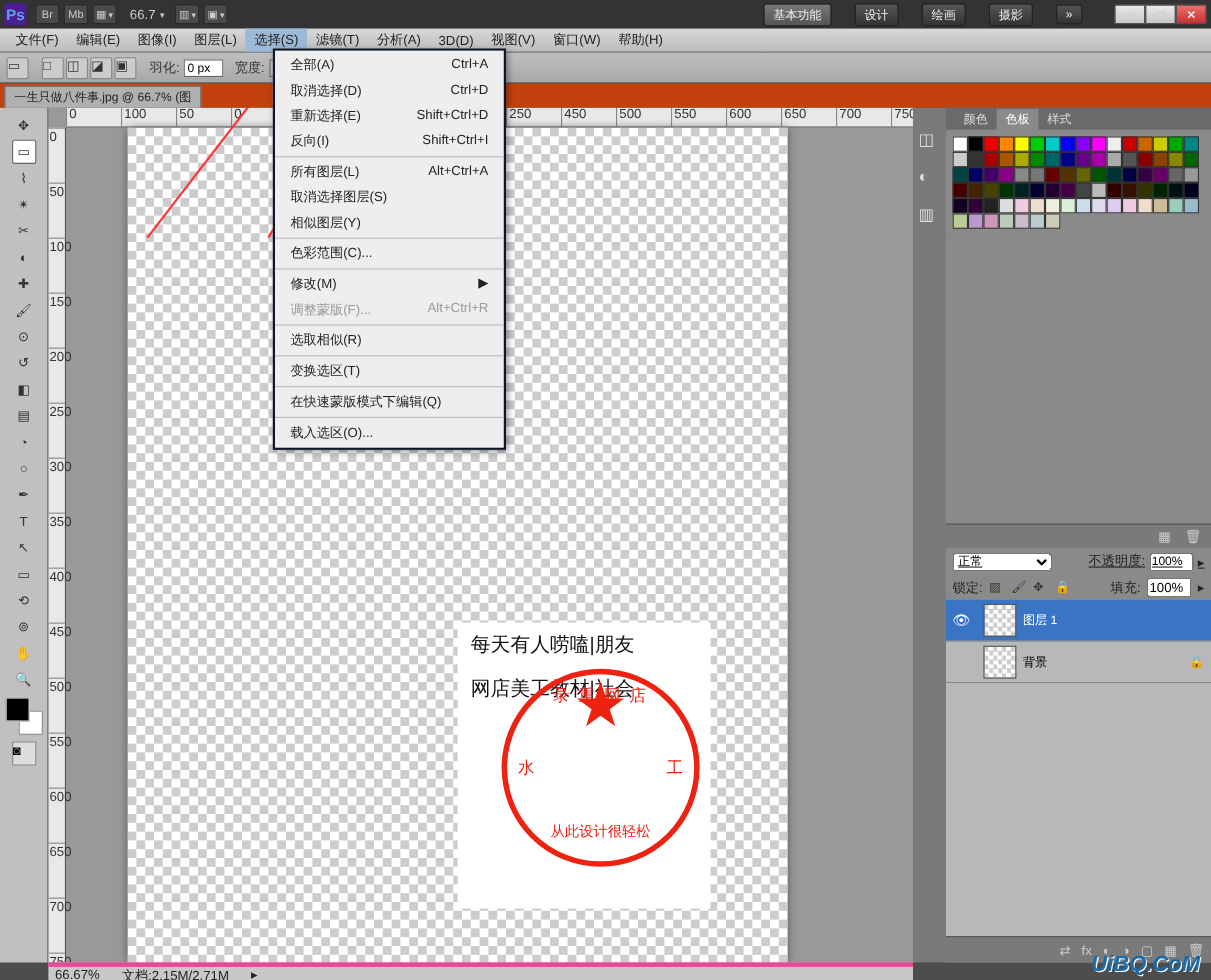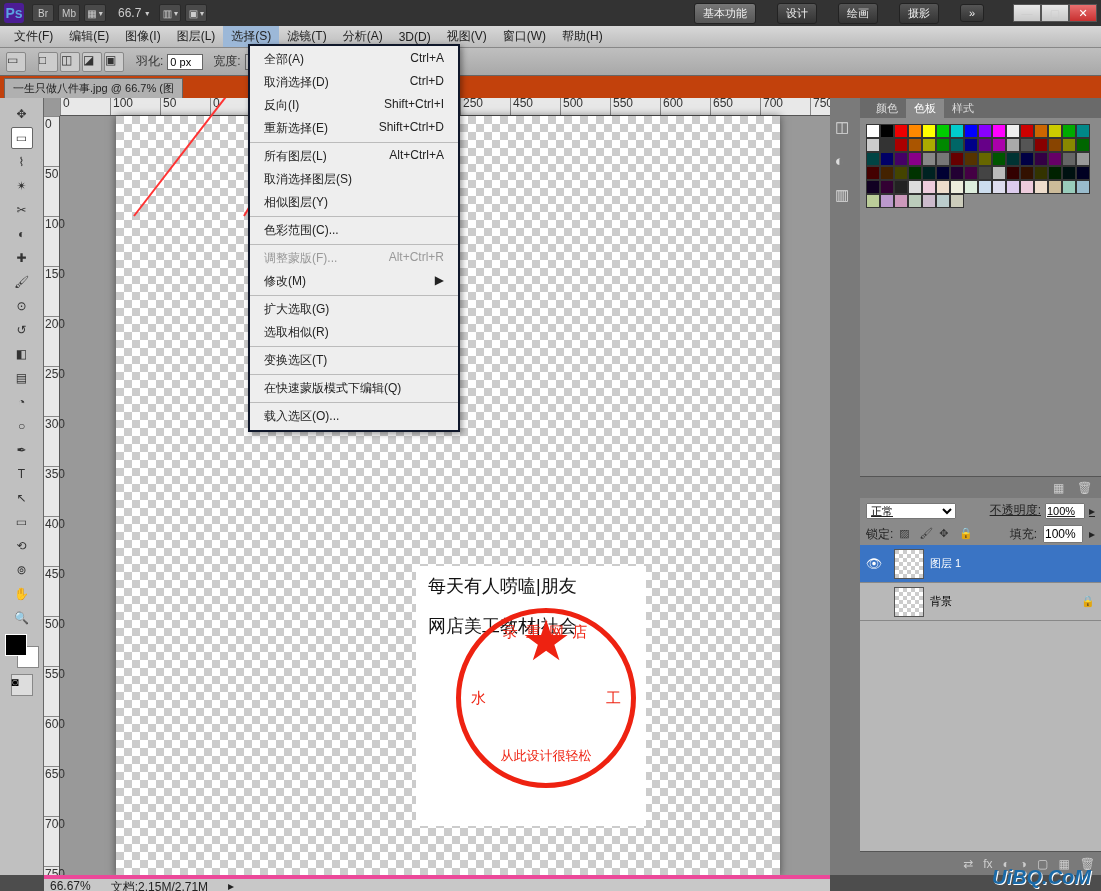--- a/index.html
+++ b/index.html
@@ -45,21 +45,21 @@
 .toolbox .swatches { margin-top: 4px; width: 34px; height: 34px; position: relative; }
 .toolbox .fg { position: absolute; top: 0; left: 0; width: 22px; height: 22px; background: #000; border: 1px solid #fff; }
 .toolbox .bg { position: absolute; bottom: 0; right: 0; width: 22px; height: 22px; background: #fff; border: 1px solid #888; }
 .toolbox .qmask { width: 22px; height: 22px; margin-top: 6px; border: 1px solid #888; background: #ddd; }
 
 .canvas-area { flex: 1; background: #999; position: relative; overflow: hidden; }
 .ruler-h { position: absolute; top: 0; left: 16px; right: 0; height: 18px; background: #e8e8e8; border-bottom: 1px solid #555; font-size: 9px; color: #333; overflow: hidden; white-space: nowrap; }
 .ruler-h span { display: inline-block; width: 50px; text-align: left; border-left: 1px solid #888; padding-left: 2px; height: 18px; line-height: 10px; }
 .ruler-v { position: absolute; top: 18px; left: 0; bottom: 0; width: 16px; background: #e8e8e8; border-right: 1px solid #555; font-size: 9px; color: #333; }
 .ruler-v span { display: block; height: 50px; border-top: 1px solid #888; padding-left: 1px; writing-mode: horizontal-tb; }
-.canvas { position: absolute; top: 18px; left: 72px; width: 664px; height: 760px; background: repeating-conic-gradient(#fff 0 25%, #ccc 0 50%) 0 0/16px 16px; box-shadow: 0 0 8px rgba(0,0,0,.5); }
+.canvas { position: absolute; top: 18px; left: 72px; width: 600px; height: 760px; background: repeating-conic-gradient(#fff 0 25%, #ccc 0 50%) 0 0/16px 16px; box-shadow: 0 0 8px rgba(0,0,0,.5); }
 .canvas .content { position: absolute; left: 300px; top: 450px; width: 230px; height: 260px; background: #fff; }
 .canvas .content .line { color: #111; font-size: 18px; font-weight: 500; margin: 8px 12px; }
 .canvas .stamp { position: absolute; left: 340px; top: 492px; width: 180px; height: 180px; border: 5px solid #e21; border-radius: 50%; display: flex; flex-direction: column; align-items: center; }
 .canvas .stamp .star { color: #e21; font-size: 56px; line-height: 1; }
 .canvas .stamp .toptxt { position: absolute; top: 10px; color: #e21; font-size: 15px; letter-spacing: 2px; }
 .canvas .stamp .bottxt { position: absolute; bottom: 18px; color: #e21; font-size: 13px; }
 .canvas .stamp .side { position: absolute; color: #e21; font-size: 15px; }
 
 
 .arrow1 { position: absolute; stroke: #f33; stroke-width: 2; fill: none; }
@@ -253,59 +253,55 @@
 <div class="dropdown" id="dropdown">
     <div class="drow">
       <span>全部(A)</span>
       <span>Ctrl+A</span>
     </div>
     <div class="drow">
       <span>取消选择(D)</span>
       <span>Ctrl+D</span>
     </div>
     <div class="drow">
+      <span>重新选择(E)</span>
+      <span>Shift+Ctrl+D</span>
+    </div>
+    <div class="drow">
       <span>反向(I)</span>
       <span>Shift+Ctrl+I</span>
     </div>
-    <div class="drow">
-      <span>重新选择(E)</span>
-      <span>Shift+Ctrl+D</span>
-    </div>
     <div class="sep"></div>
     <div class="drow">
       <span>所有图层(L)</span>
       <span>Alt+Ctrl+A</span>
     </div>
     <div class="drow">
       <span>取消选择图层(S)</span>
       <span></span>
     </div>
     <div class="drow">
       <span>相似图层(Y)</span>
       <span></span>
     </div>
     <div class="sep"></div>
     <div class="drow">
       <span>色彩范围(C)...</span>
       <span></span>
     </div>
     <div class="sep"></div>
+    <div class="drow">
+      <span>修改(M)</span>
+      <span>▶</span>
+    </div>
     <div class="drow dis">
       <span>调整蒙版(F)...</span>
       <span>Alt+Ctrl+R</span>
     </div>
-    <div class="drow">
-      <span>修改(M)</span>
-      <span>▶</span>
-    </div>
-    <div class="sep"></div>
-    <div class="drow">
-      <span>扩大选取(G)</span>
-      <span></span>
-    </div>
+    <div class="sep"></div>
     <div class="drow">
       <span>选取相似(R)</span>
       <span></span>
     </div>
     <div class="sep"></div>
     <div class="drow">
       <span>变换选区(T)</span>
       <span></span>
     </div>
     <div class="sep"></div>

